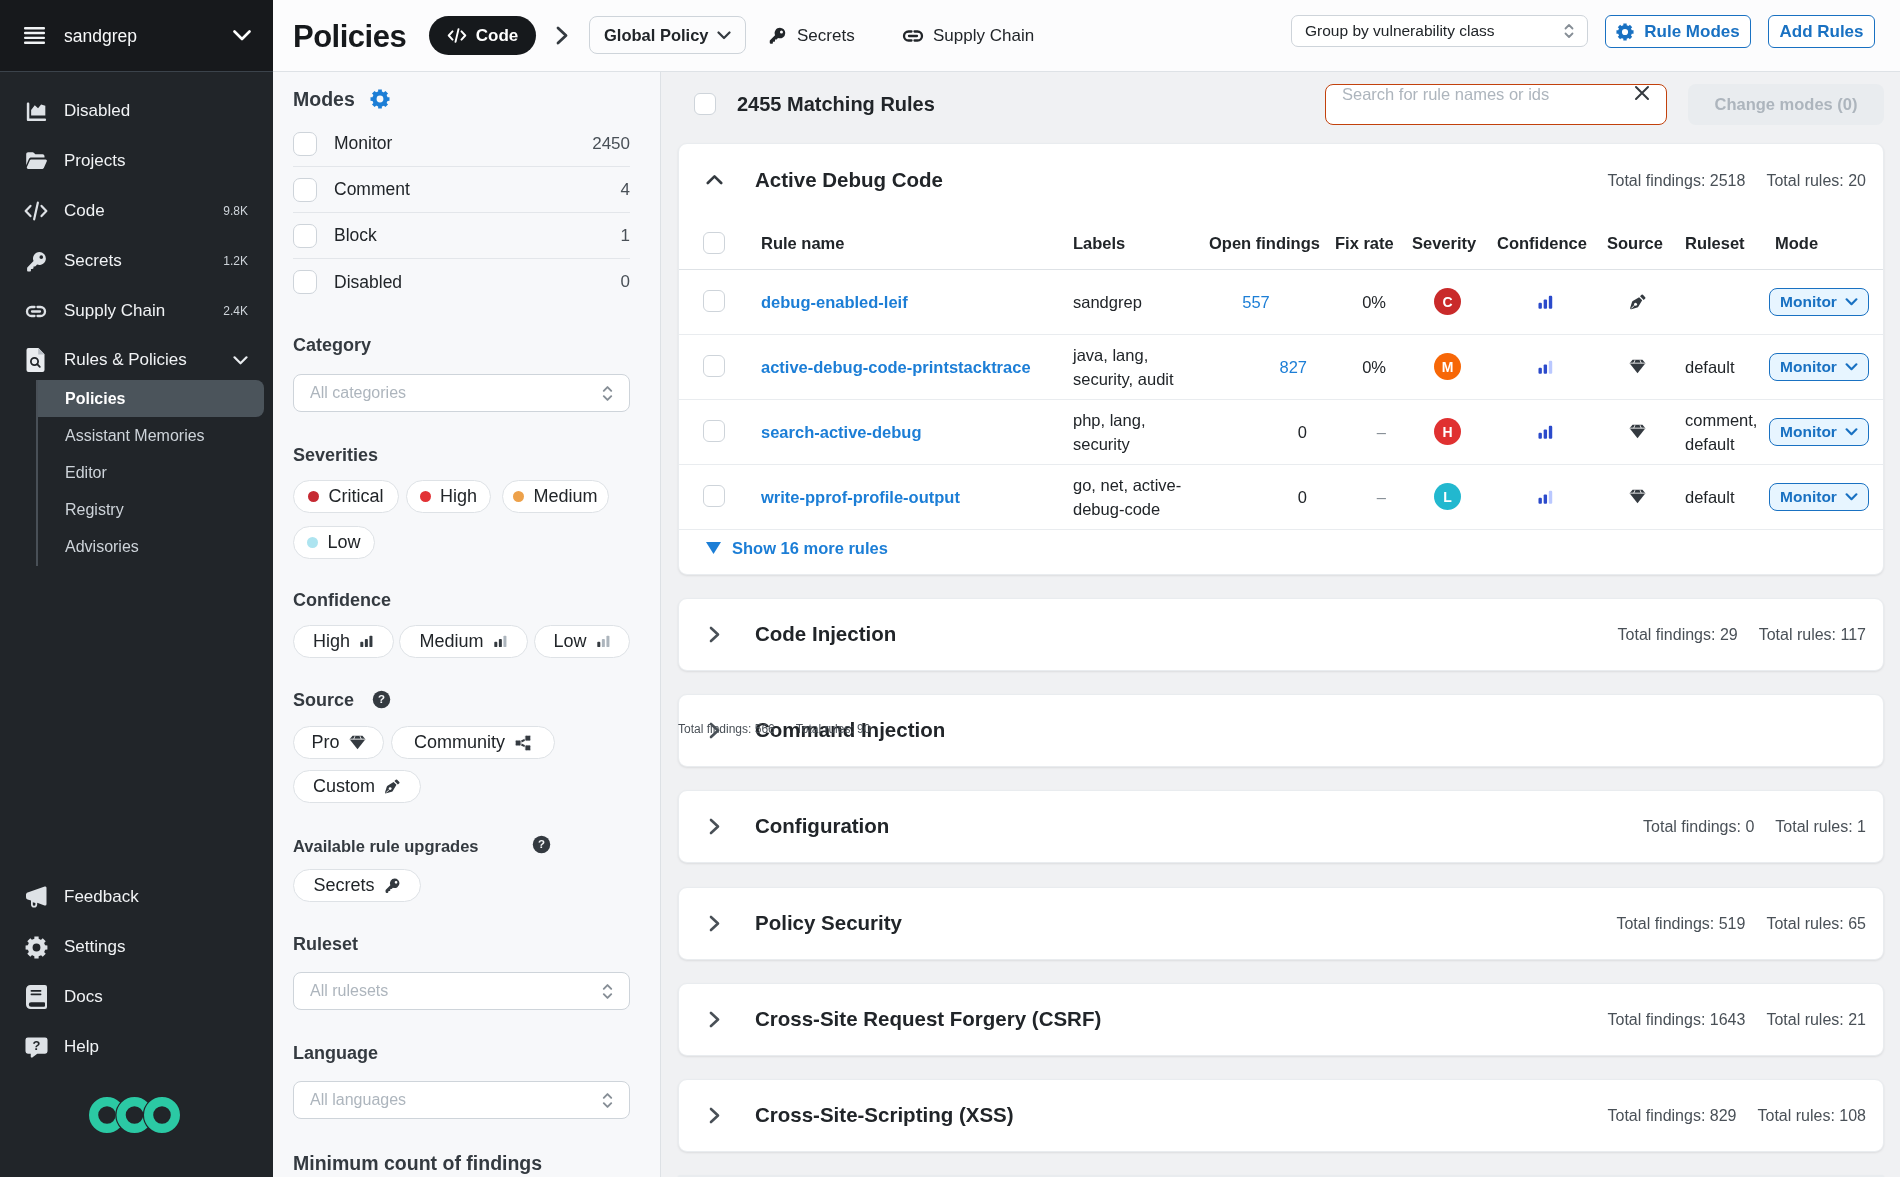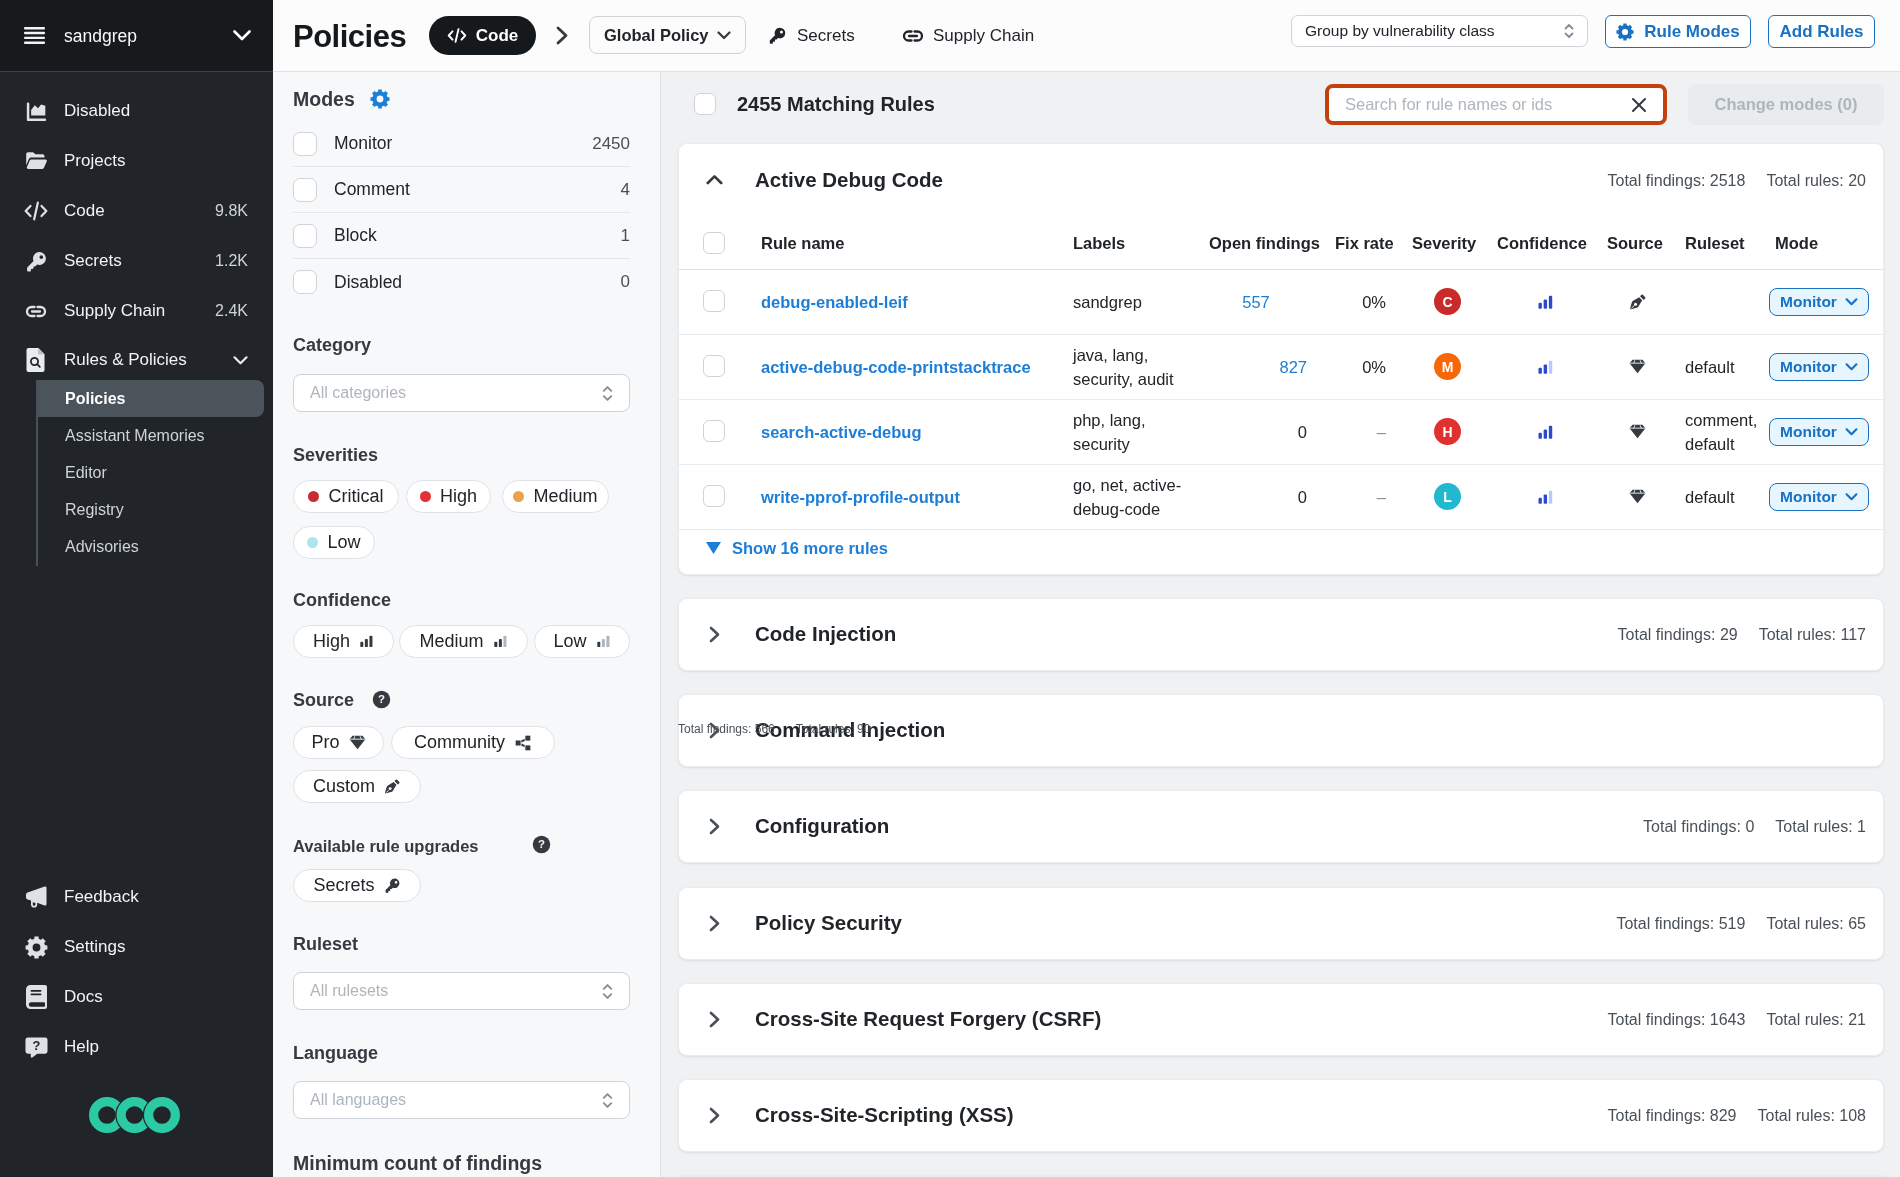--- a/index.html
+++ b/index.html
@@ -5,21 +5,21 @@
 *{margin:0;padding:0;box-sizing:border-box}
 html,body{width:1900px;height:1177px;overflow:hidden;background:#f0f1f3;font-family:"Liberation Sans",sans-serif;-webkit-font-smoothing:antialiased}
 #app{position:relative;width:1900px;height:1177px}
 .abs{position:absolute}
 
 #sidebar{position:absolute;left:0;top:0;width:273px;height:1177px;background:#212529}
 #sbtop{position:absolute;left:0;top:0;width:273px;height:72px;background:#17191c;border-bottom:1px solid #3b434b}
 .navrow{position:absolute;left:0;width:273px;height:50px;display:flex;align-items:center;color:#f1f3f5;font-size:17px}
 .navrow .nicon{position:absolute;left:24px;width:24px;height:24px;display:flex;align-items:center;justify-content:center}
 .navrow .nlabel{position:absolute;left:64px}
-.navrow .ncount{position:absolute;right:25px;color:#ced4da;font-size:16px}
+.navrow .ncount{position:absolute;right:25px;color:#ced4da;font-size:12px}
 .subline{position:absolute;left:36px;top:380px;width:2px;height:186px;background:#495057}
 .subrow{position:absolute;left:38px;width:226px;height:37px;display:flex;align-items:center;color:#ced4da;font-size:16px;padding-left:27px}
 .subrow.active{background:#4b545b;border-radius:0 8px 8px 0;color:#fff;font-weight:bold}
 
 #hdr{position:absolute;left:273px;top:0;width:1627px;height:72px;background:#fcfcfd;border-bottom:1px solid #dee2e6}
 .htext{position:absolute;font-size:17px;color:#212529}
 
 #filters{position:absolute;left:273px;top:72px;width:388px;height:1105px;background:#f7f8fa;border-right:1px solid #dde1e5}
 .fhead{position:absolute;font-size:18px;font-weight:bold;color:#343a40;height:22px;line-height:22px}
 .modesrow{position:absolute;left:293px;width:337px;height:46px;display:flex;align-items:center}
@@ -328,21 +328,21 @@
   <div class="sel" style="top:1081px">All languages
     <svg style="margin-left:auto" width="11" height="17" viewBox="0 0 10 16" fill="none" stroke="#868e96" stroke-width="1.8" stroke-linecap="round" stroke-linejoin="round">
         <path d="M1.5 5.5L5 2l3.5 3.5M1.5 10.5L5 14l3.5-3.5"></path>
       </svg>
   </div>
 
   <div class="fhead" style="left:293px;top:1152px;font-size:19.5px">Minimum count of findings</div>
   <div id="content"></div>
   <span class="cb" style="left:694px;top:93px"></span>
   <div class="abs" style="left:737px;top:93px;font-size:20px;font-weight:bold;color:#212529">2455 Matching Rules</div>
-  <div class="abs" style="left:1325px;top:84px;width:342px;height:41px;background:#fff;border:4px solid #c2410c;border-radius:8px;display:flex;align-items:center;padding:0 16px;font-size:16.5px;color:#adb5bd">Search for rule names or ids
+  <div class="abs" style="left:1325px;top:84px;width:342px;height:41px;background:#fff;border:1px solid #c2410c;border-radius:8px;display:flex;padding:0 16px;font-size:16.5px;color:#adb5bd">Search for rule names or ids
     <svg style="margin-left:auto" width="16" height="16" viewBox="0 0 16 16" fill="none" stroke="#343a40" stroke-width="2" stroke-linecap="round">
         <path d="M2 2l12 12M14 2L2 14"></path>
       </svg>
   </div>
   <div class="abs" style="left:1688px;top:84px;width:196px;height:41px;background:#e9ecef;border-radius:8px;display:flex;align-items:center;justify-content:center;font-size:16.5px;font-weight:bold;color:#adb5bd">Change modes (0)</div>
 
   <div class="card" style="top:143px;height:432px"></div>
   <svg class="abs" style="left:706px;top:174px" width="17" height="11" viewBox="0 0 17 11" fill="none" stroke="#343a40" stroke-width="2.6" stroke-linecap="round" stroke-linejoin="round">
       <path d="M1.8 9L8.5 2.3 15.2 9"></path>
     </svg>

